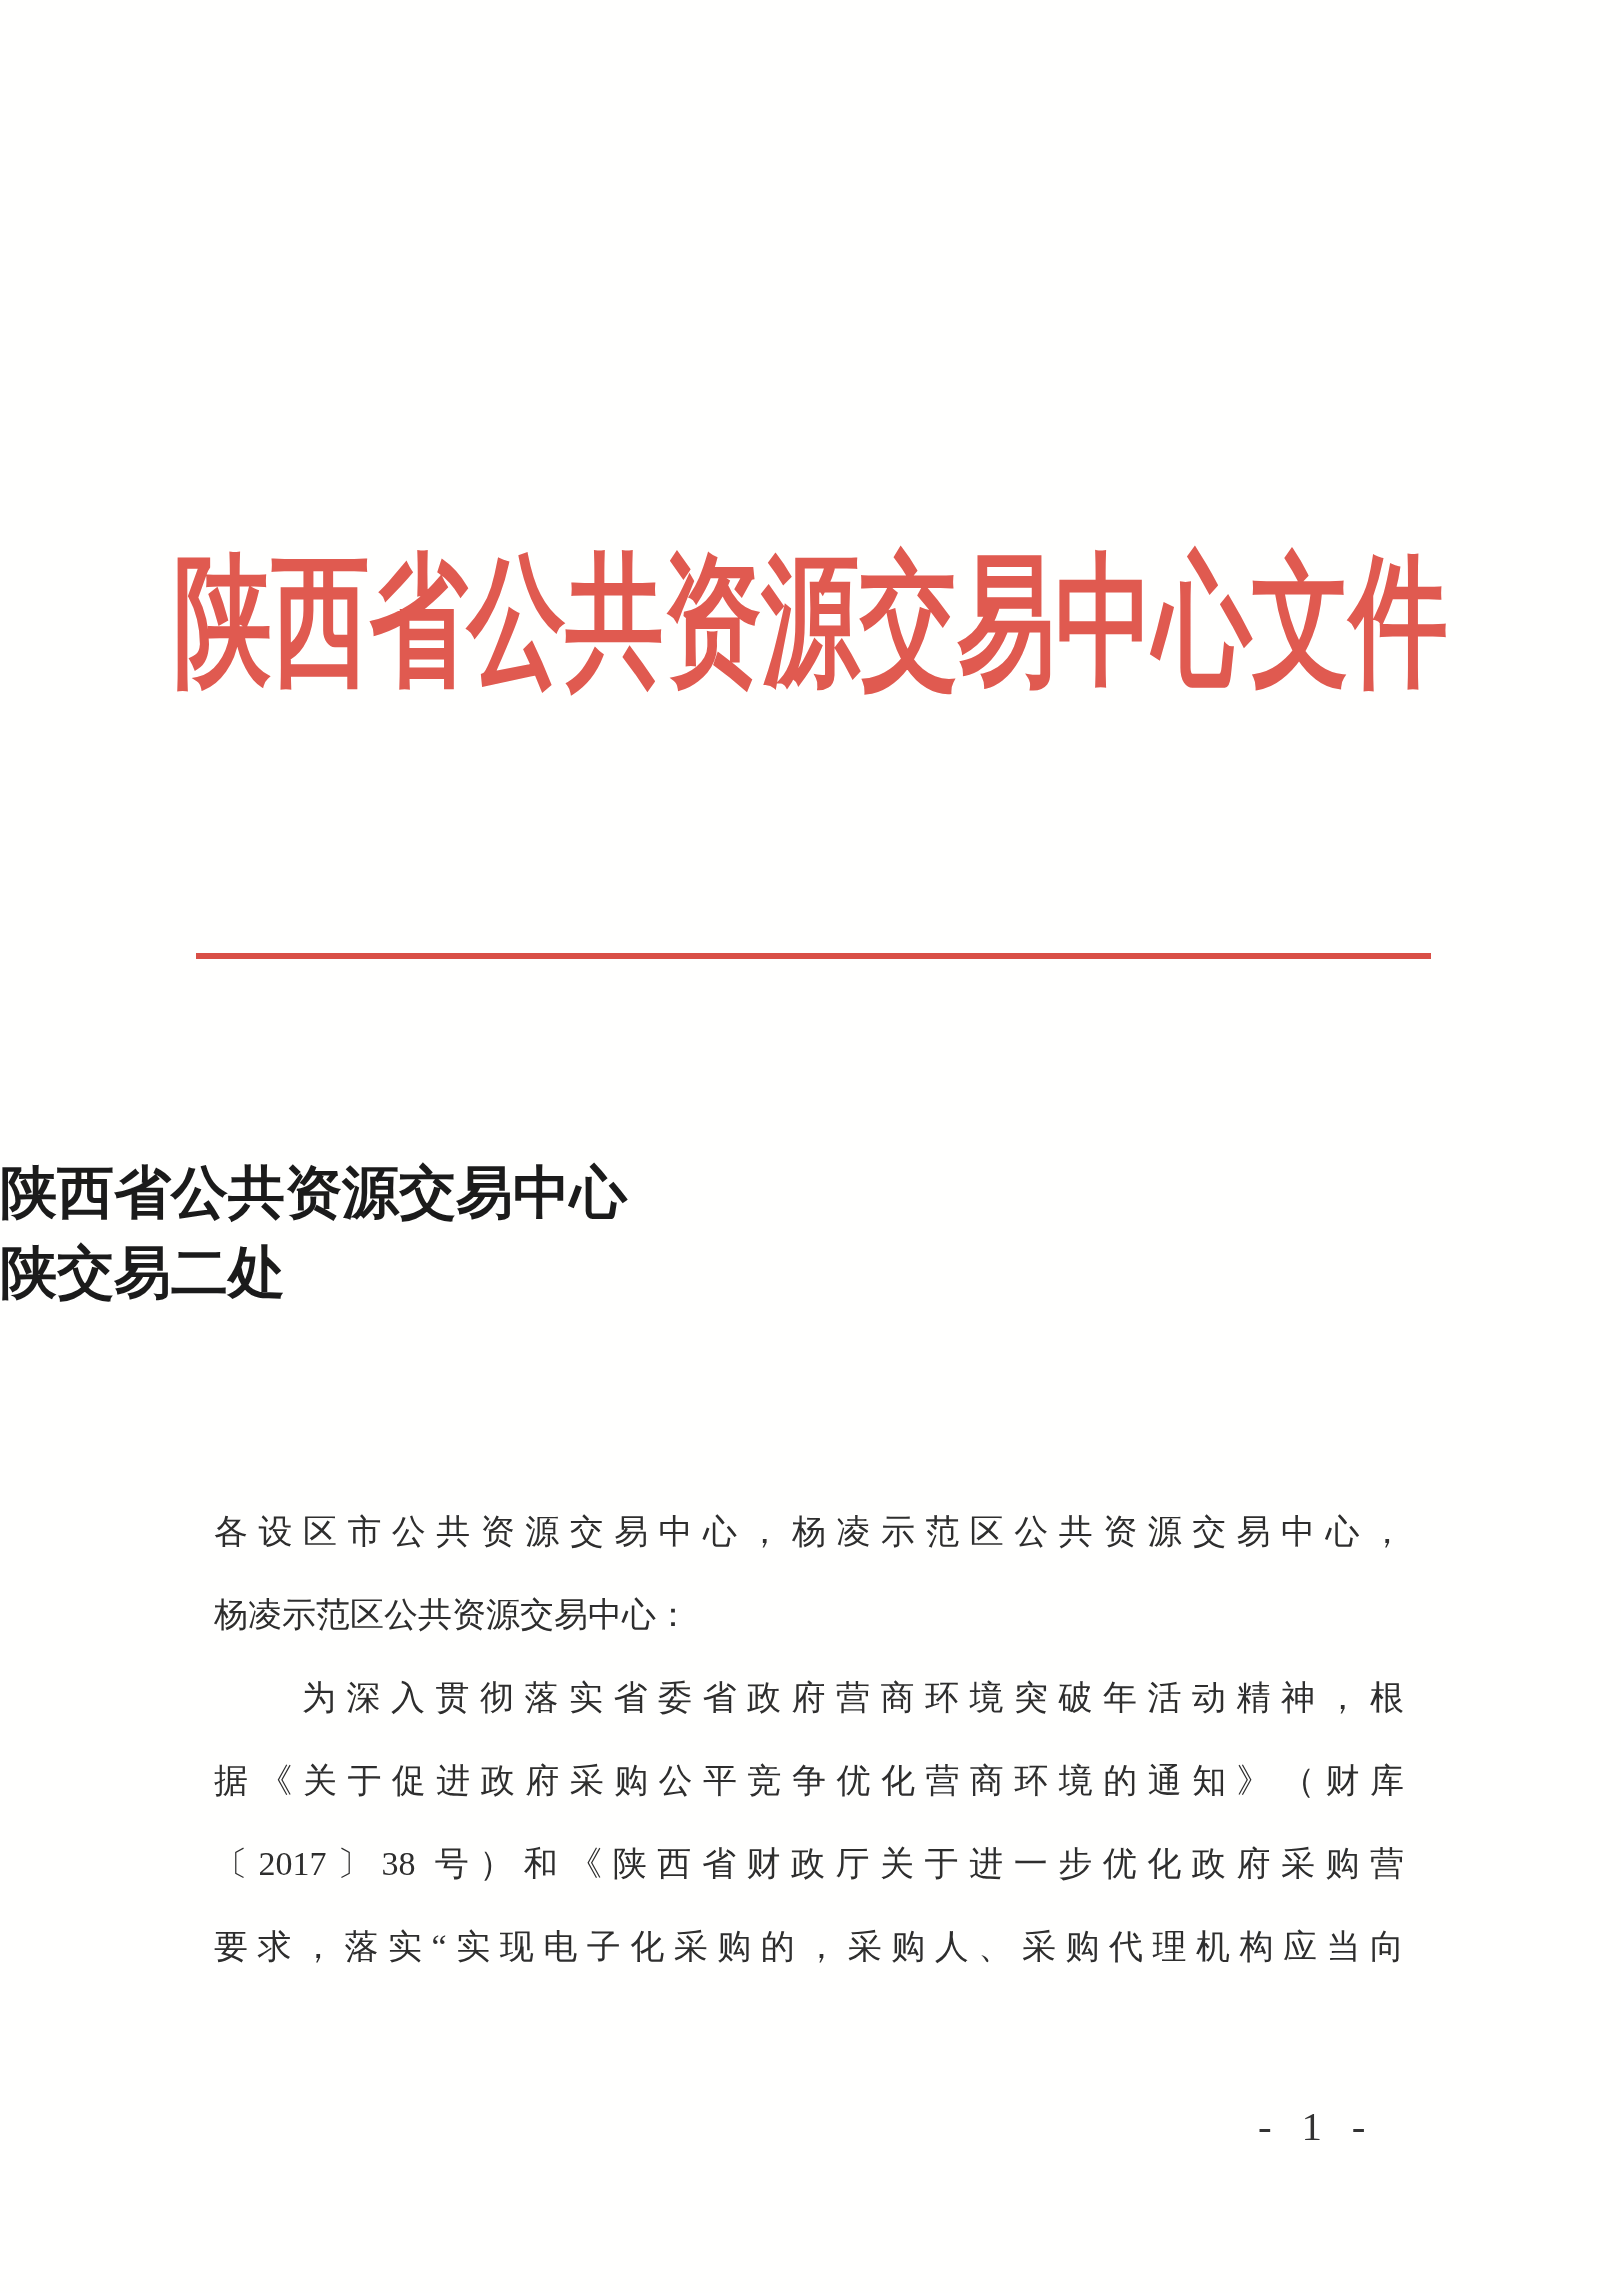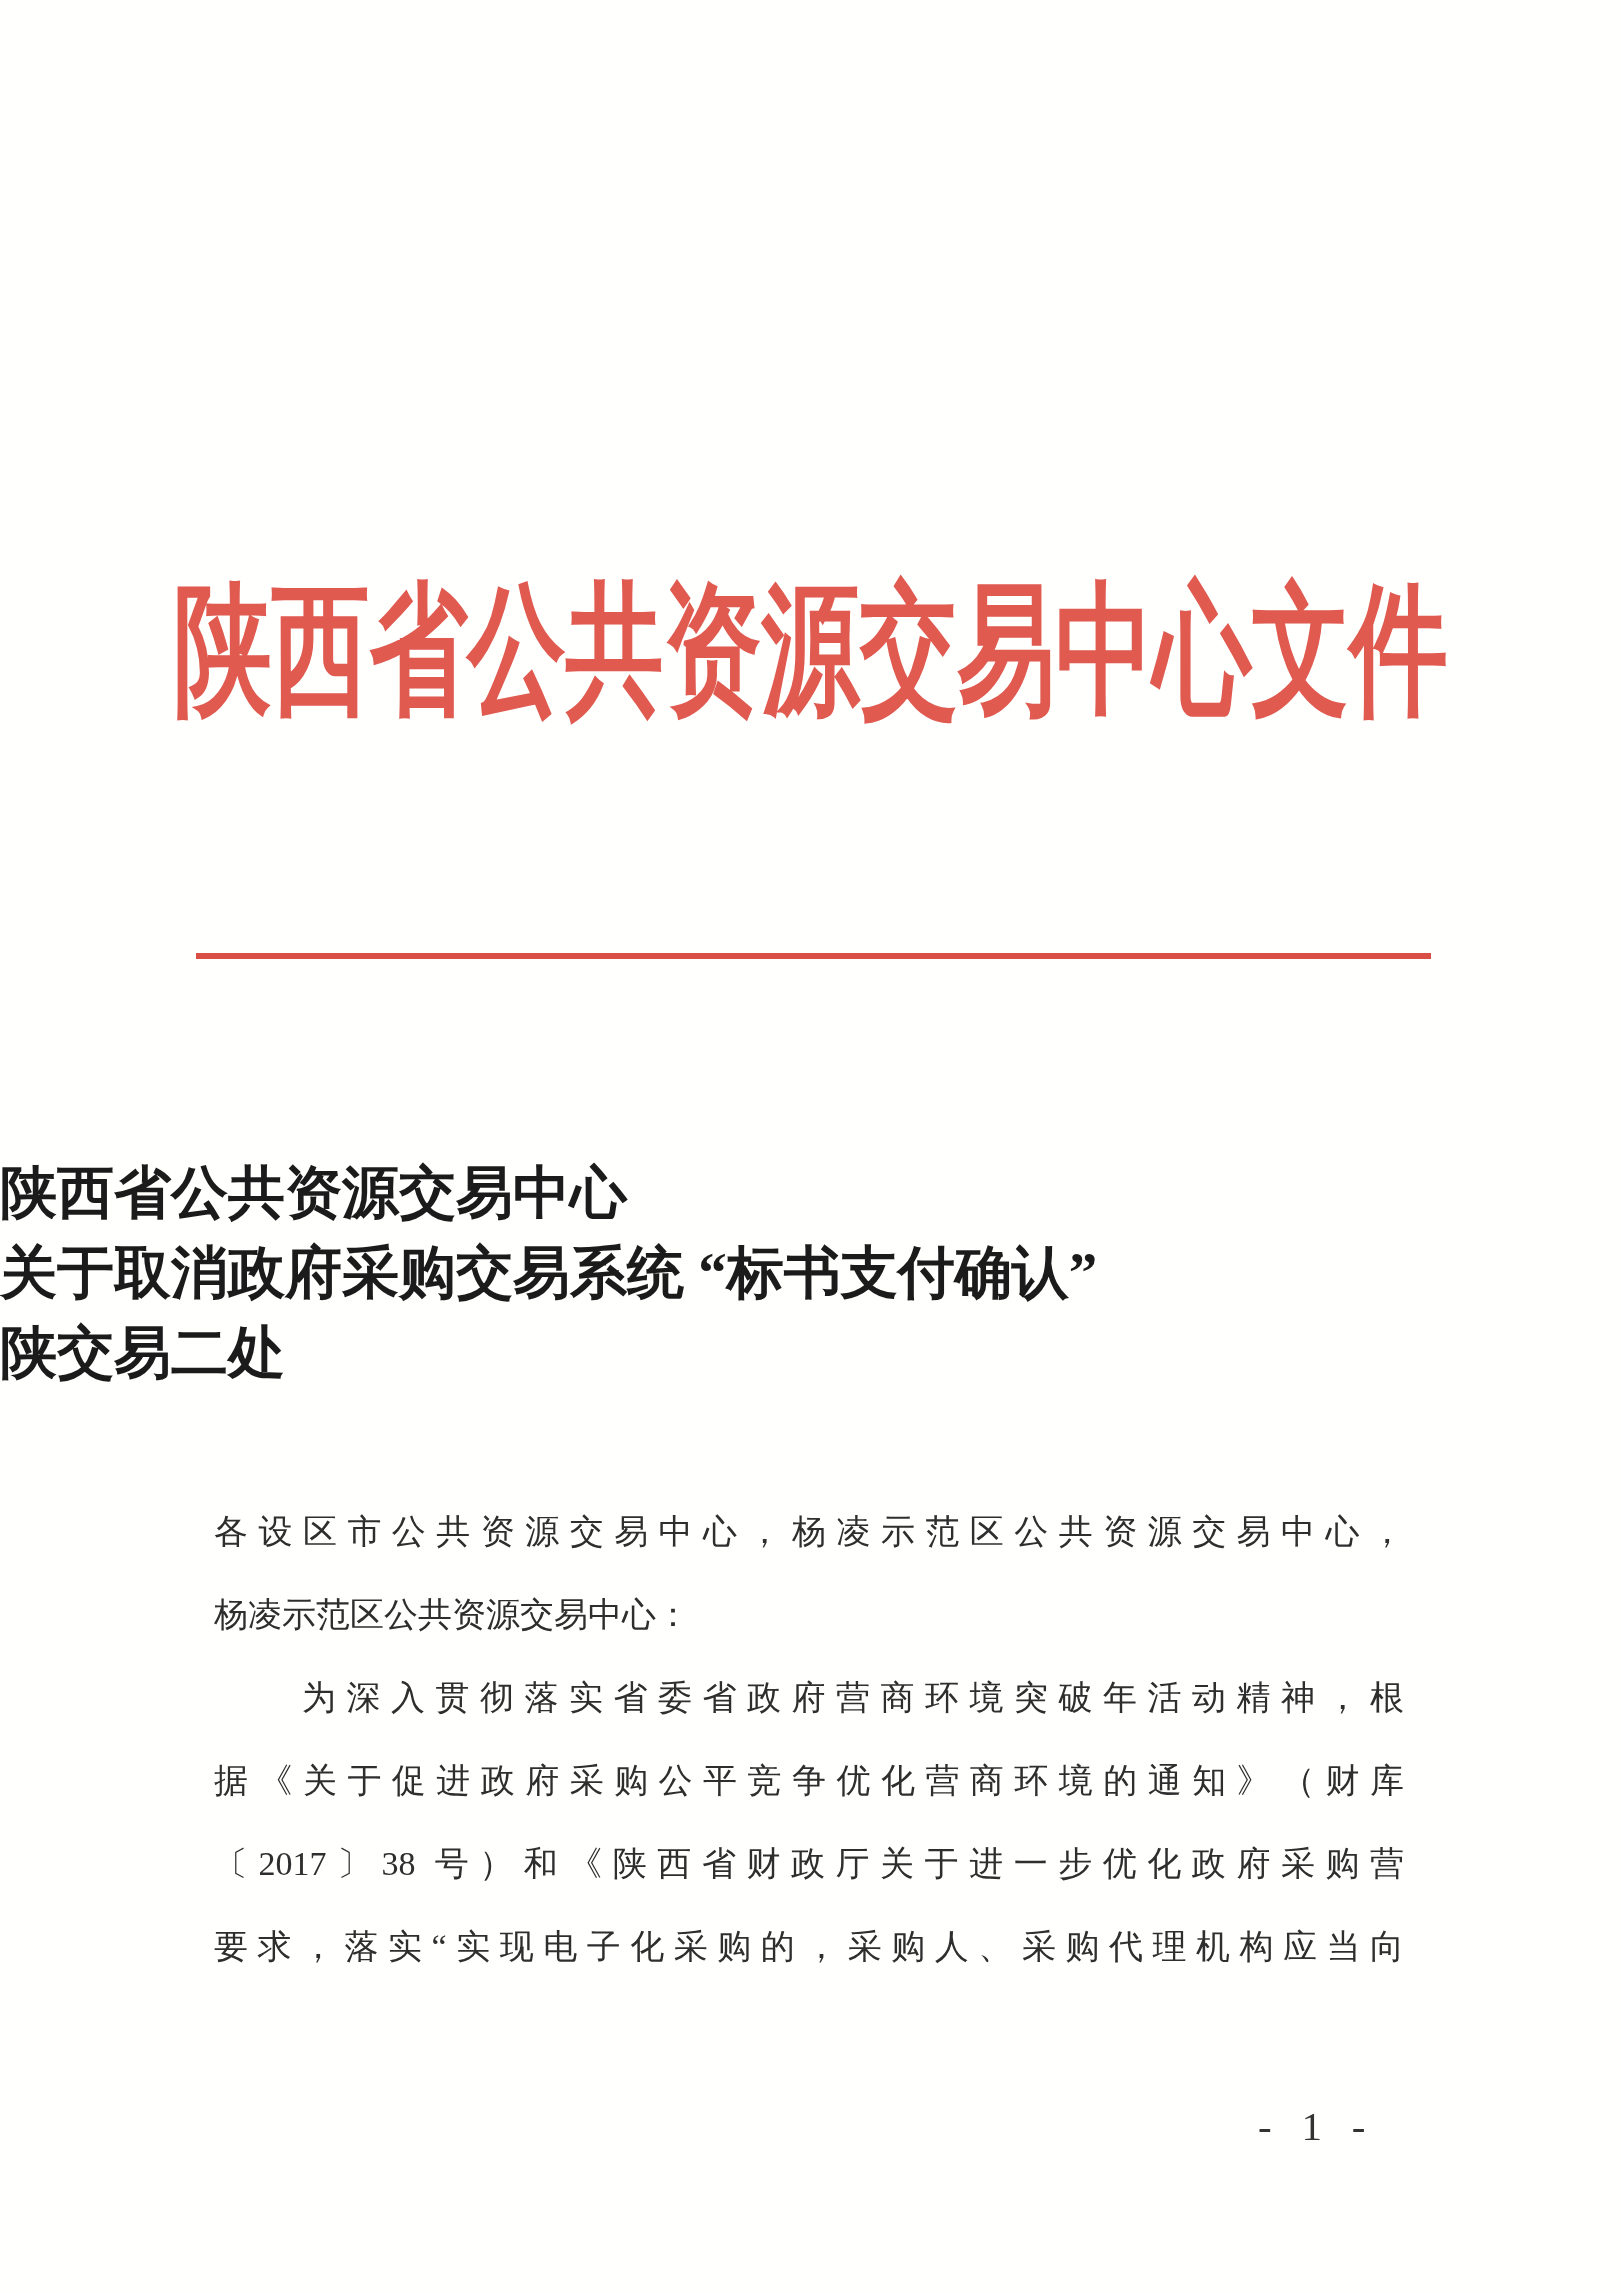--- a/index.html
+++ b/index.html
@@ -12,21 +12,21 @@
   html,body{background:#ffffff;}
   .page{
     position:relative;
     width:1621px;height:2294px;
     background:#fffffe;
     font-family:"Liberation Serif","DejaVu Serif",serif;
     overflow:hidden;
   }
   .red-head{
     position:absolute;top:557px;left:0;width:100%;height:161px;
-    display:flex;align-items:flex-end;justify-content:center;
+    display:flex;align-items:flex-start;justify-content:center;
   }
   .red-head .stretch{
     font-size:98px;font-weight:bold;color:var(--header-red);
     white-space:nowrap;letter-spacing:0px;
     transform:scaleY(1.46);transform-origin:center center;
   }
   .doc-number{
     position:absolute;top:845px;left:0;width:100%;
     text-align:center;font-size:43px;color:#222222;
     letter-spacing:4.9px;white-space:nowrap;
@@ -69,21 +69,20 @@
 
   <div class="red-head">
     <span class="stretch">陕西省公共资源交易中心文件</span>
   </div>
 
 
   <div class="red-rule"></div>
 
   <div class="doc-title">
     <div>陕西省公共资源交易中心</div>
-    <div>关于取消政府采购交易系统 “标书支付确认”</div>
     <div>陕交易二处</div>
   </div>
 
   <div class="body-text">
     <div class="body-line">各设区市公共资源交易中心，杨凌示范区公共资源交易中心，</div>
     <div class="body-line short">杨凌示范区公共资源交易中心：</div>
     <div class="body-line indent">为深入贯彻落实省委省政府营商环境突破年活动精神，根</div>
     <div class="body-line">据《关于促进政府采购公平竞争优化营商环境的通知》（财库</div>
     <div class="body-line">〔2017〕38 号）和《陕西省财政厅关于进一步优化政府采购营</div>
     <div class="body-line">要求，落实“实现电子化采购的，采购人、采购代理机构应当向</div>

